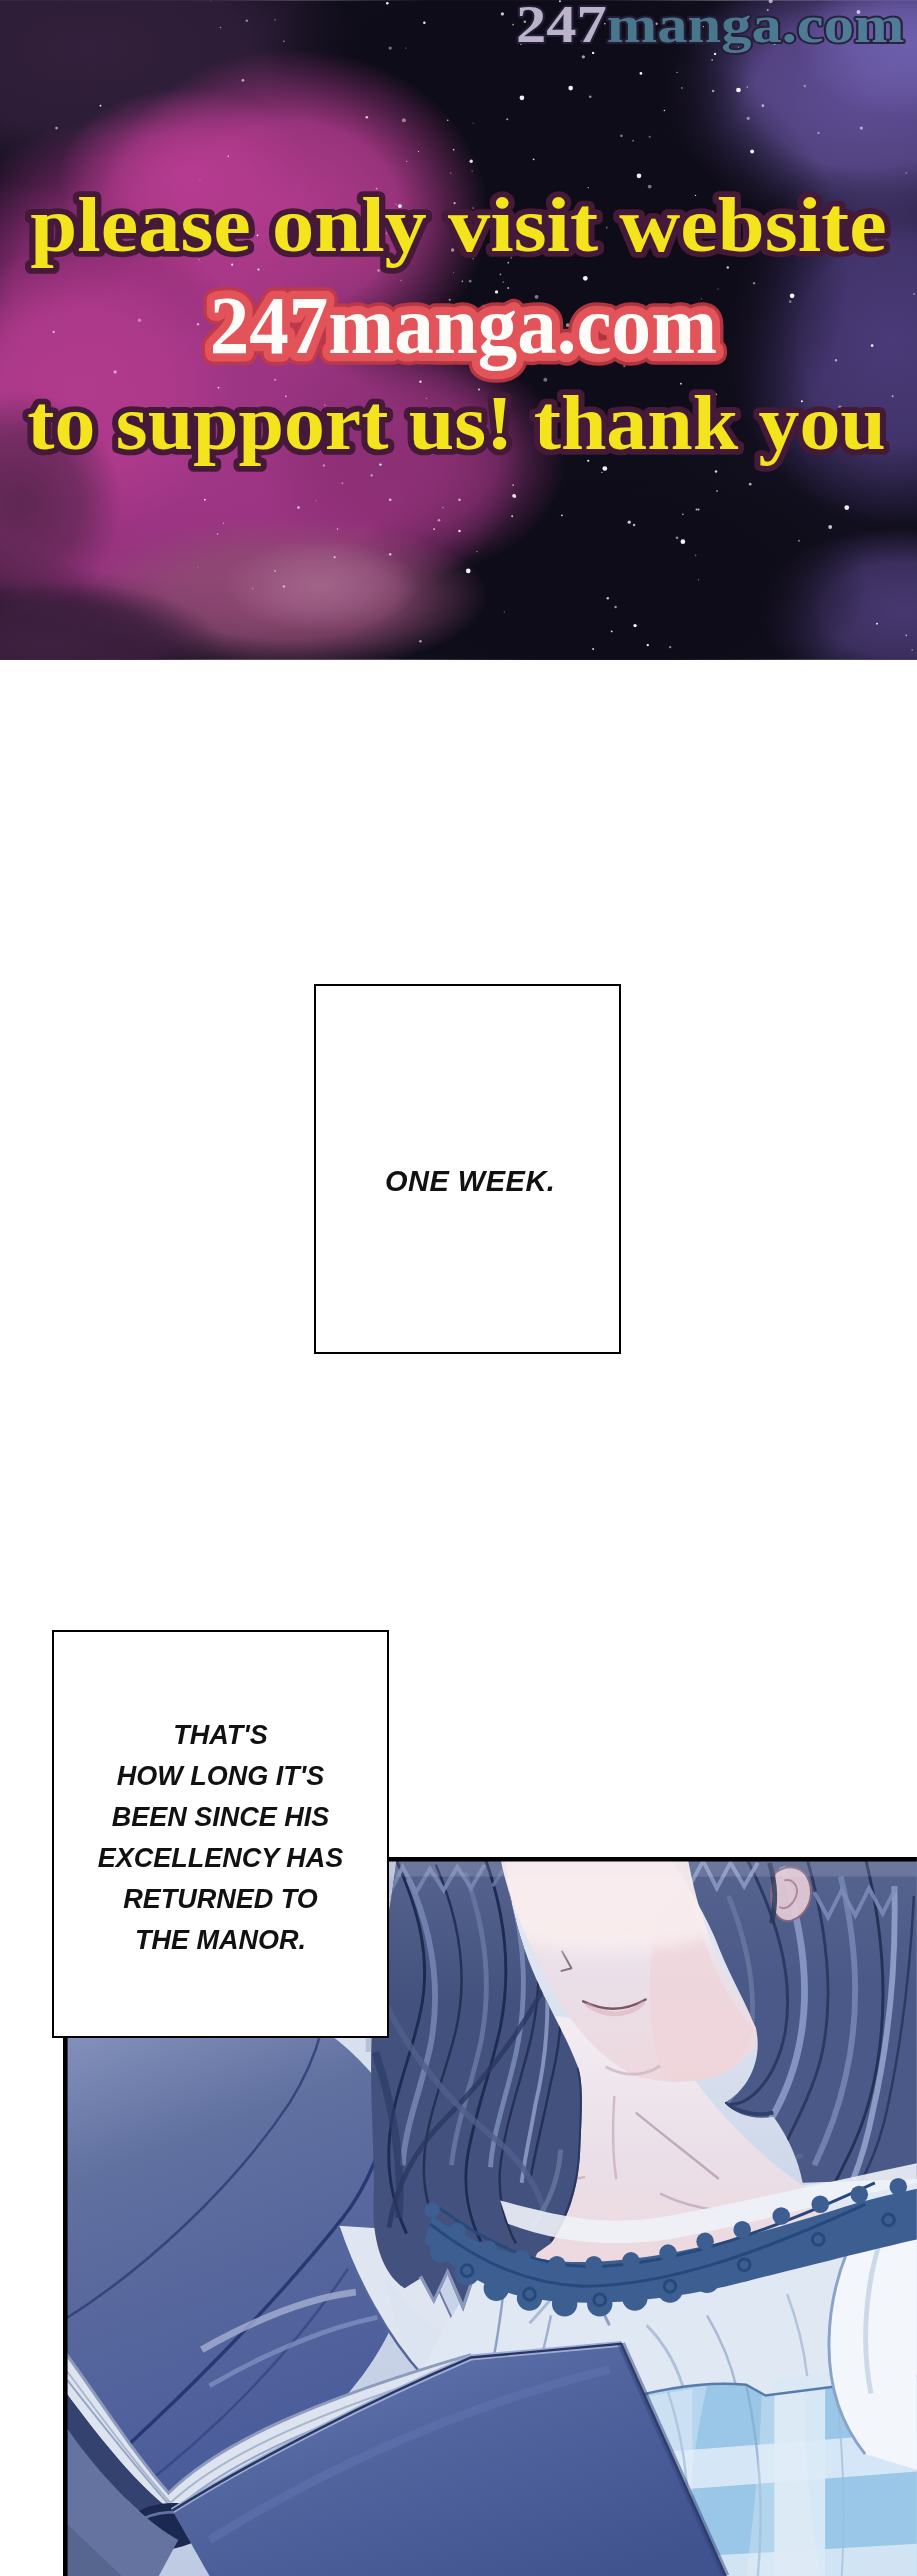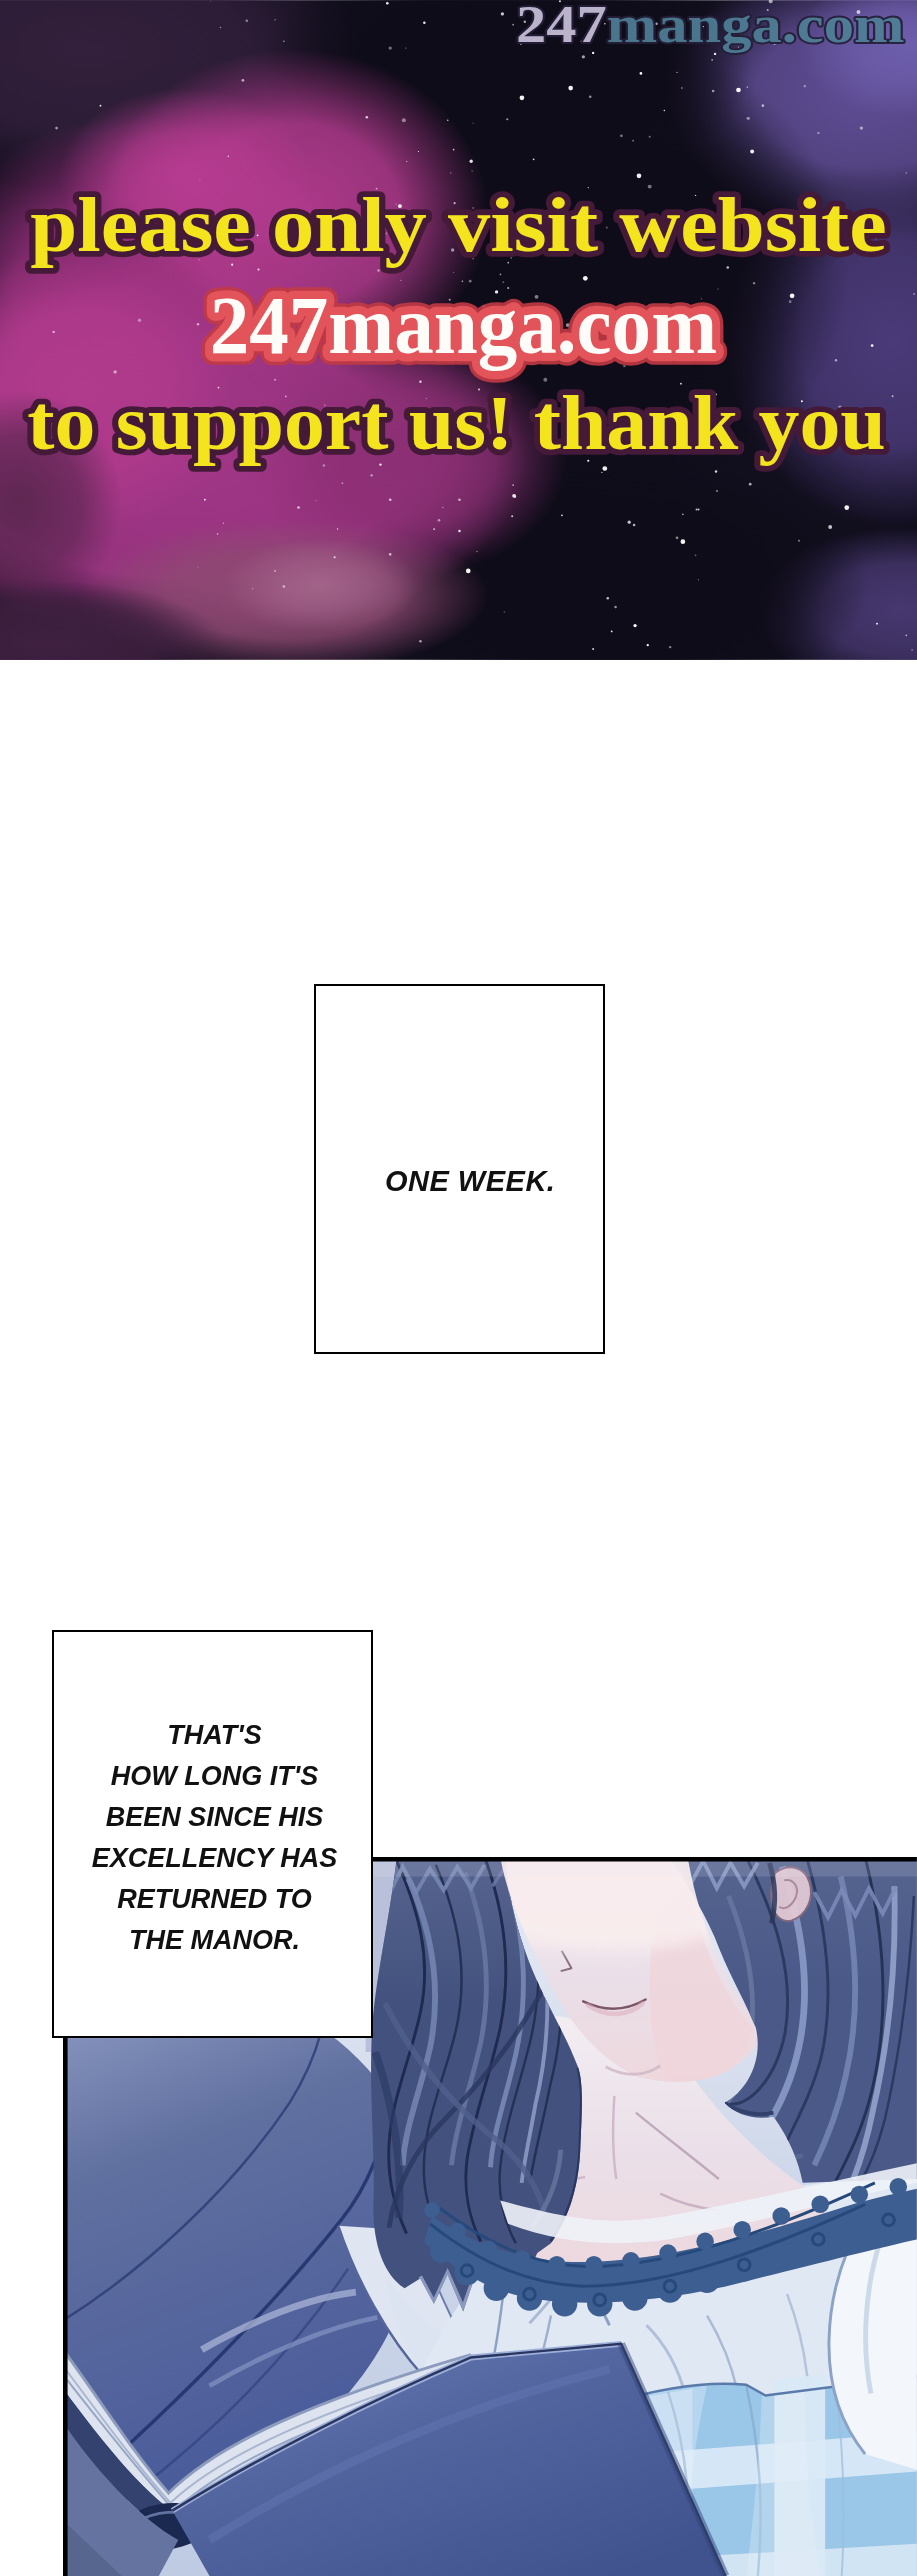--- a/index.html
+++ b/index.html
@@ -1,21 +1,21 @@
 <!DOCTYPE html>
 <html><head>
 <meta charset="utf-8">
 <style>
   html,body{margin:0;padding:0;background:#ffffff;}
   body{width:917px;height:2576px;position:relative;overflow:hidden;
        font-family:"Liberation Sans",sans-serif;}
   .abs{position:absolute;}
   .speech{background:#ffffff;border:2.9px solid #000000;color:#111;
           font-family:"Liberation Sans",sans-serif;font-weight:bold;font-style:italic;
-          text-align:center;}
+          text-align:center;padding-left:16px;}
 </style>
 </head>
 <body>
 
 <div class="abs" style="left:0;top:0;width:917px;height:660px;">
 <svg width="917" height="660" viewBox="0 0 940 676">
   <defs>
     <radialGradient id="gTLm">
           <stop offset="0" stop-color="#33203c"></stop>
           <stop offset="0.6" stop-color="#33203c" stop-opacity="0.8"></stop>
@@ -627,15 +627,15 @@
   <path d="M2,0 V737" stroke="#000" stroke-width="5" fill="none"></path>
 </svg>
 
 </div>
 
 <div class="speech abs" style="left:314px;top:984px;width:287px;height:366px;">
   <div class="abs" style="left:10.7px;top:179px;width:287px;font-size:29px;letter-spacing:0.5px;">ONE WEEK.</div>
 </div>
 
 <div class="speech abs" style="left:52px;top:1630px;width:317px;height:404px;">
-  <div class="abs" style="left:2px;top:83px;width:317px;font-size:27px;line-height:41px;letter-spacing:0px;">THAT'S<br>HOW LONG IT'S<br>BEEN SINCE HIS<br>EXCELLENCY HAS<br>RETURNED TO<br>THE MANOR.</div>
+  <div class="abs" style="left:8px;top:83px;width:317px;font-size:27px;line-height:41px;letter-spacing:0px;">THAT'S<br>HOW LONG IT'S<br>BEEN SINCE HIS<br>EXCELLENCY HAS<br>RETURNED TO<br>THE MANOR.</div>
 </div>
 
 
 </body></html>

